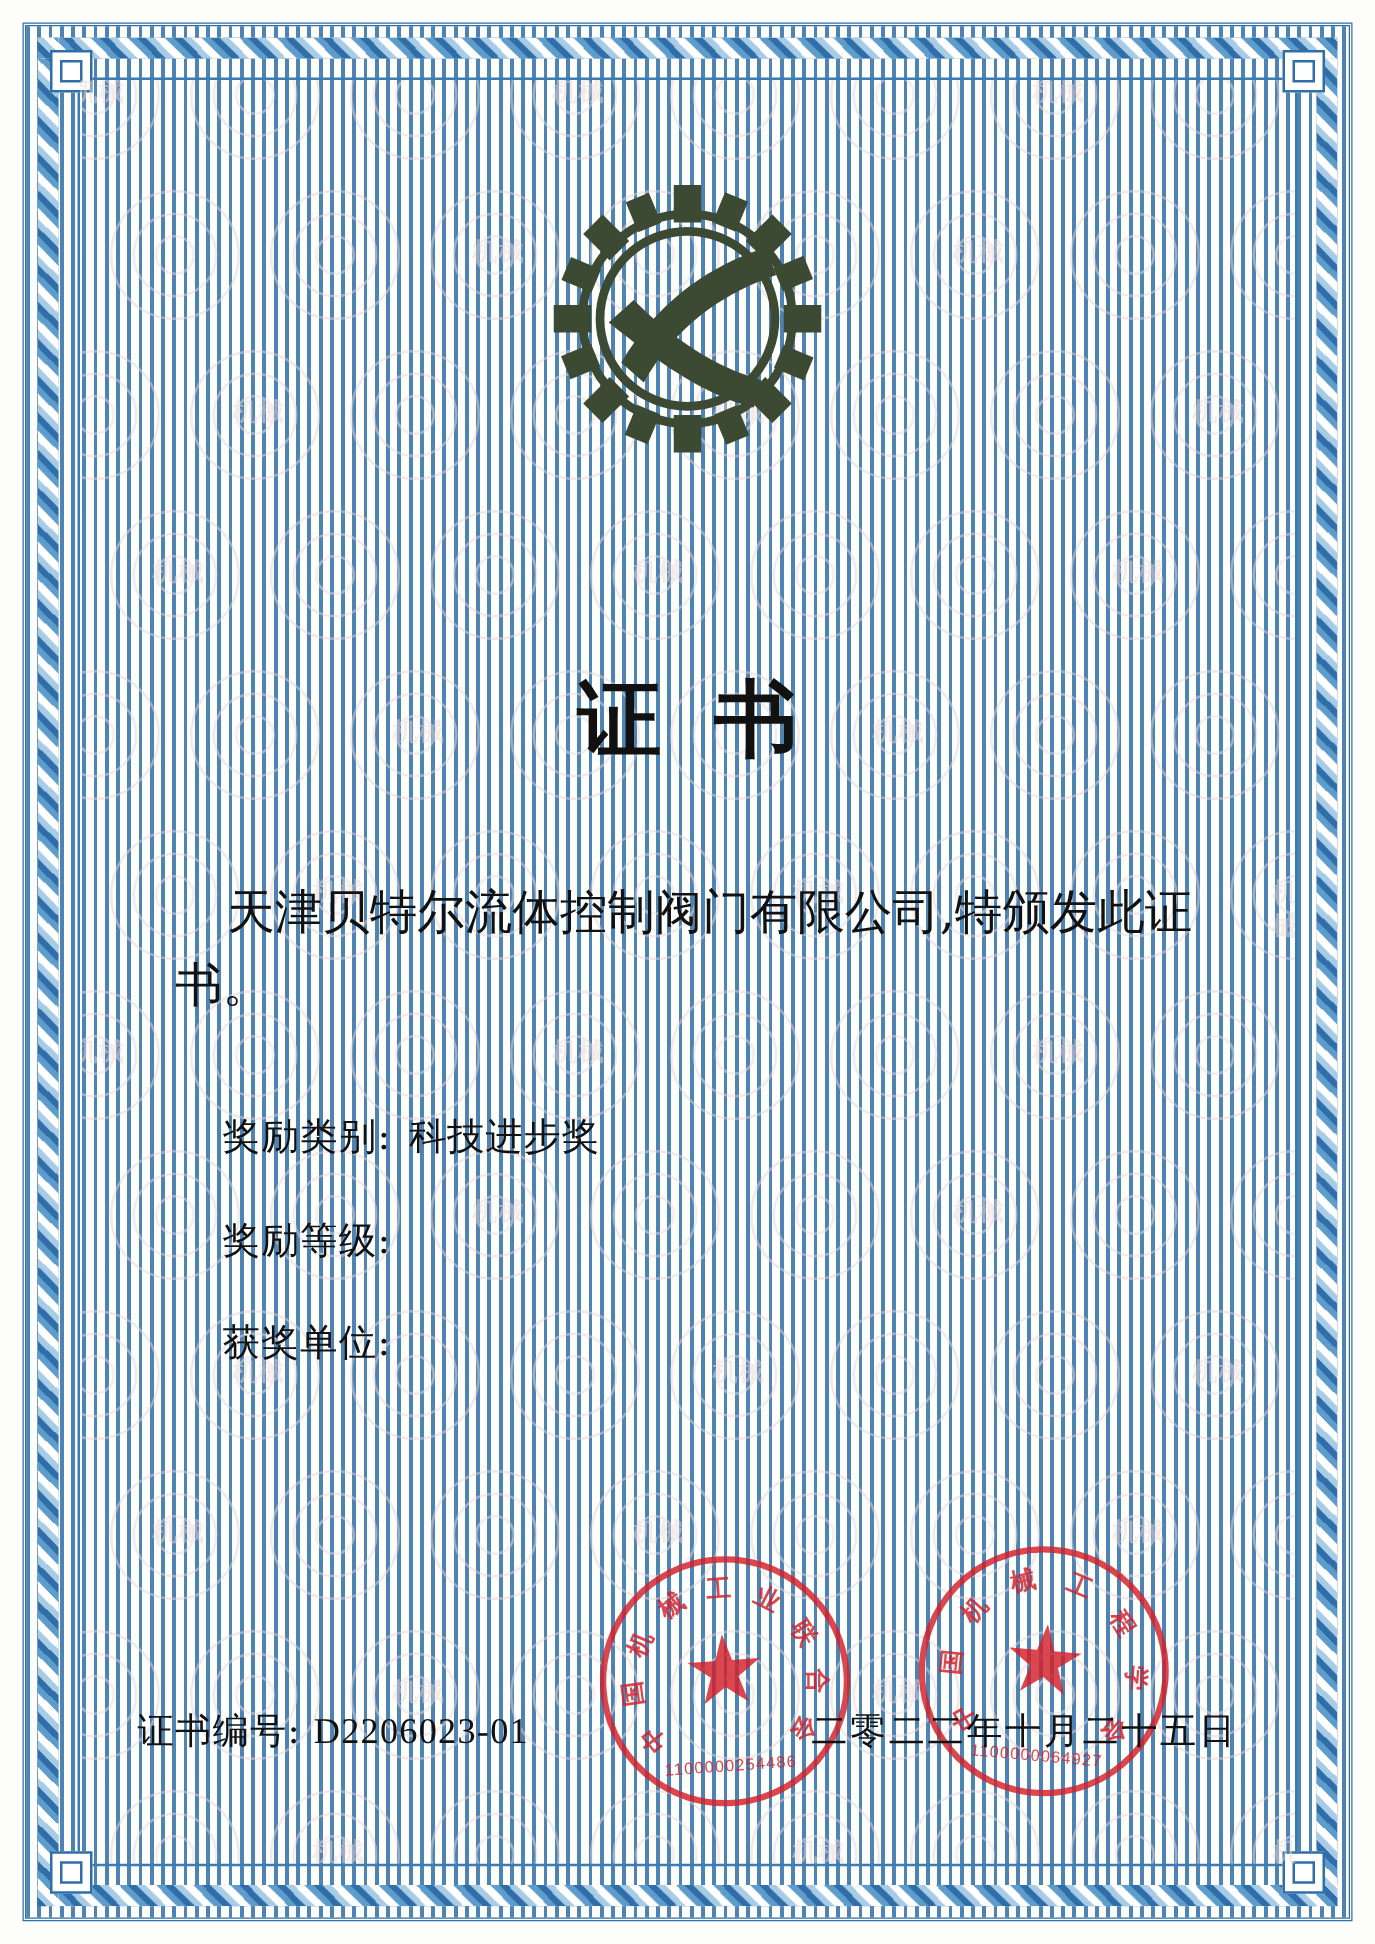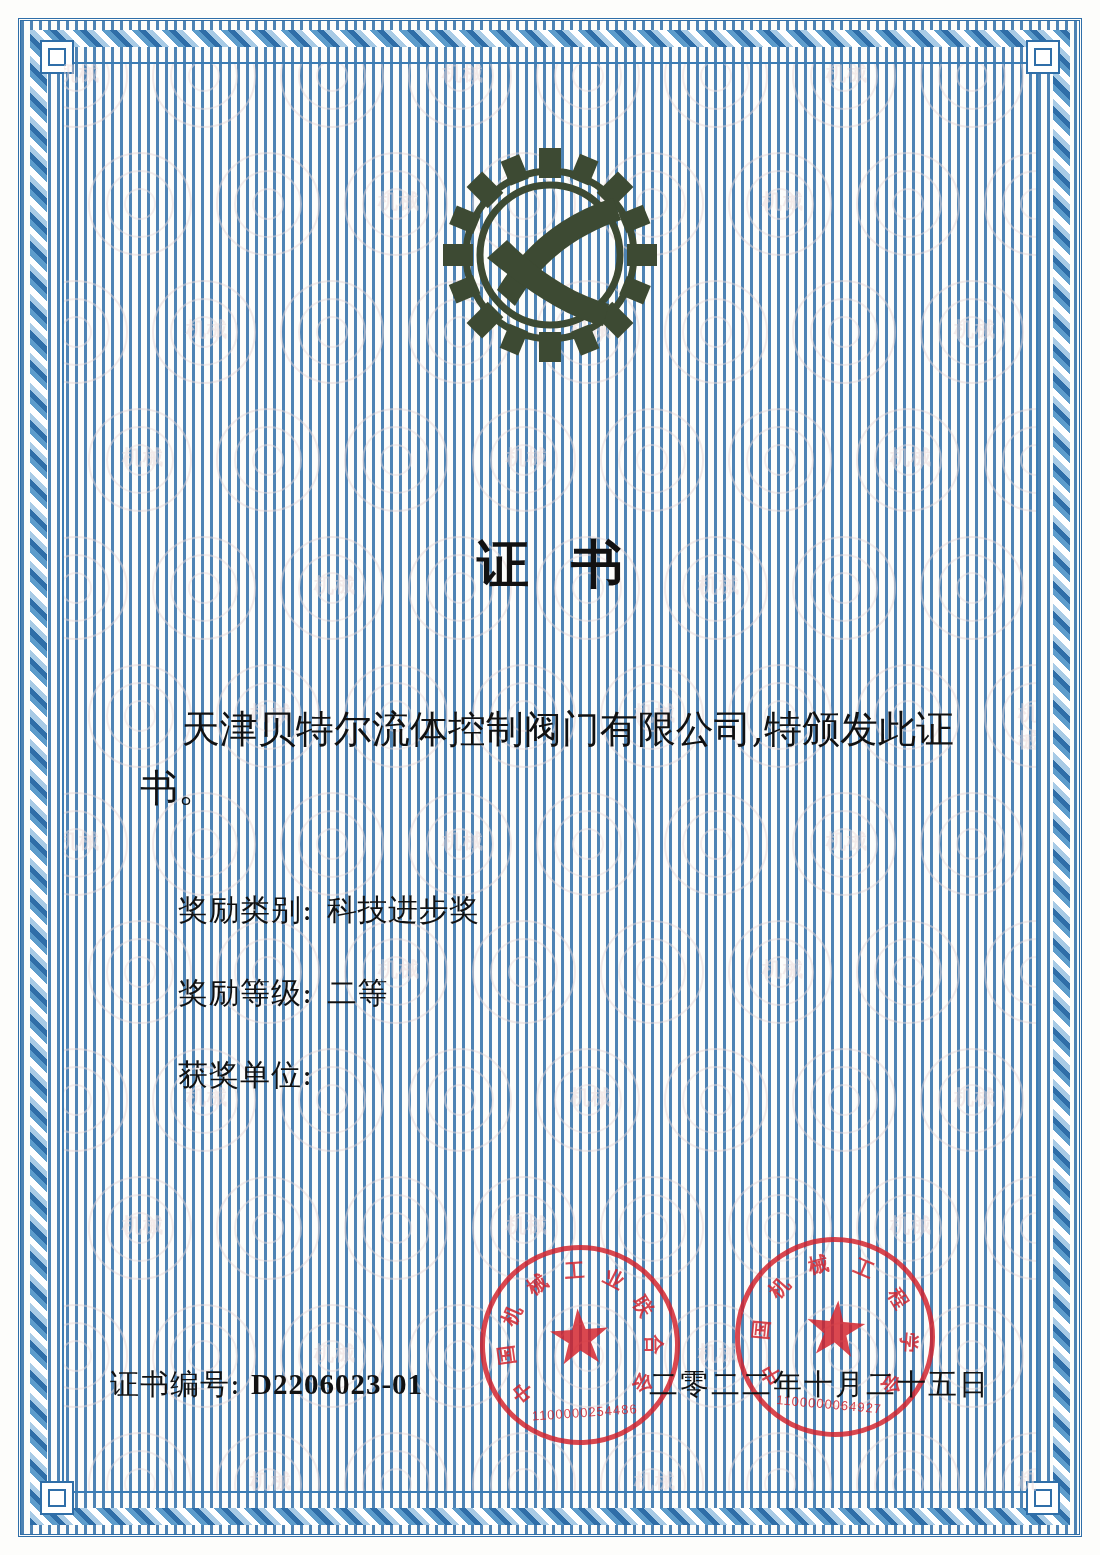--- a/index.html
+++ b/index.html
@@ -131,21 +131,21 @@
     font-weight: bold;
     letter-spacing: 6px;
     color: #111;
     font-family: "DejaVu Serif", serif;
   }
   .title-sub {
     position: absolute;
     top: 530px;
     left: 0; right: 0;
     text-align: center;
-    font-size: 52px;
+    font-size: 67px;
     font-weight: bold;
     letter-spacing: 42px;
     text-indent: 42px;
     color: #111;
     font-family: "DejaVu Serif", serif;
   }
 
   .statement {
     position: absolute;
     top: 700px;
@@ -192,21 +192,21 @@
     left: 110px;
     right: 110px;
     display: flex;
     justify-content: space-between;
     align-items: flex-end;
     font-size: 29px;
     color: #111;
     font-family: "DejaVu Serif", serif;
   }
   .cert-no { letter-spacing: 1px; }
-  .cert-no .num { font-family: "Liberation Serif", serif; font-weight: bold; }
+  .cert-no .num { font-family: "Liberation Serif", serif; }
   .cert-date { letter-spacing: 2px; }
 
   
   .seal {
     position: absolute;
     width: 200px;
     height: 200px;
     border-radius: 50%;
     border: 5px solid #d3202a;
     box-sizing: border-box;
@@ -435,21 +435,20 @@
 
   <div class="statement">天津贝特尔流体控制阀门有限公司,特颁发此证书。</div>
 
   <div class="fields">
     <div class="field-row">
       <div class="field-label">奖励类别:</div>
       <div class="field-value">科技进步奖</div>
     </div>
     <div class="field-row">
       <div class="field-label">奖励等级:</div>
-      <div class="field-value">二等</div>
     </div>
     <div class="field-row">
       <div class="field-label">获奖单位:</div>
     </div>
   </div>
 
   <div class="seal seal-left">
     <div class="ring-text">
         <span style="transform: rotate(-215deg) translate(74px) rotate(90deg) translate(-50%, -50%);">中</span>
         <span style="transform: rotate(-183.75deg) translate(74px) rotate(90deg) translate(-50%, -50%);">国</span>

